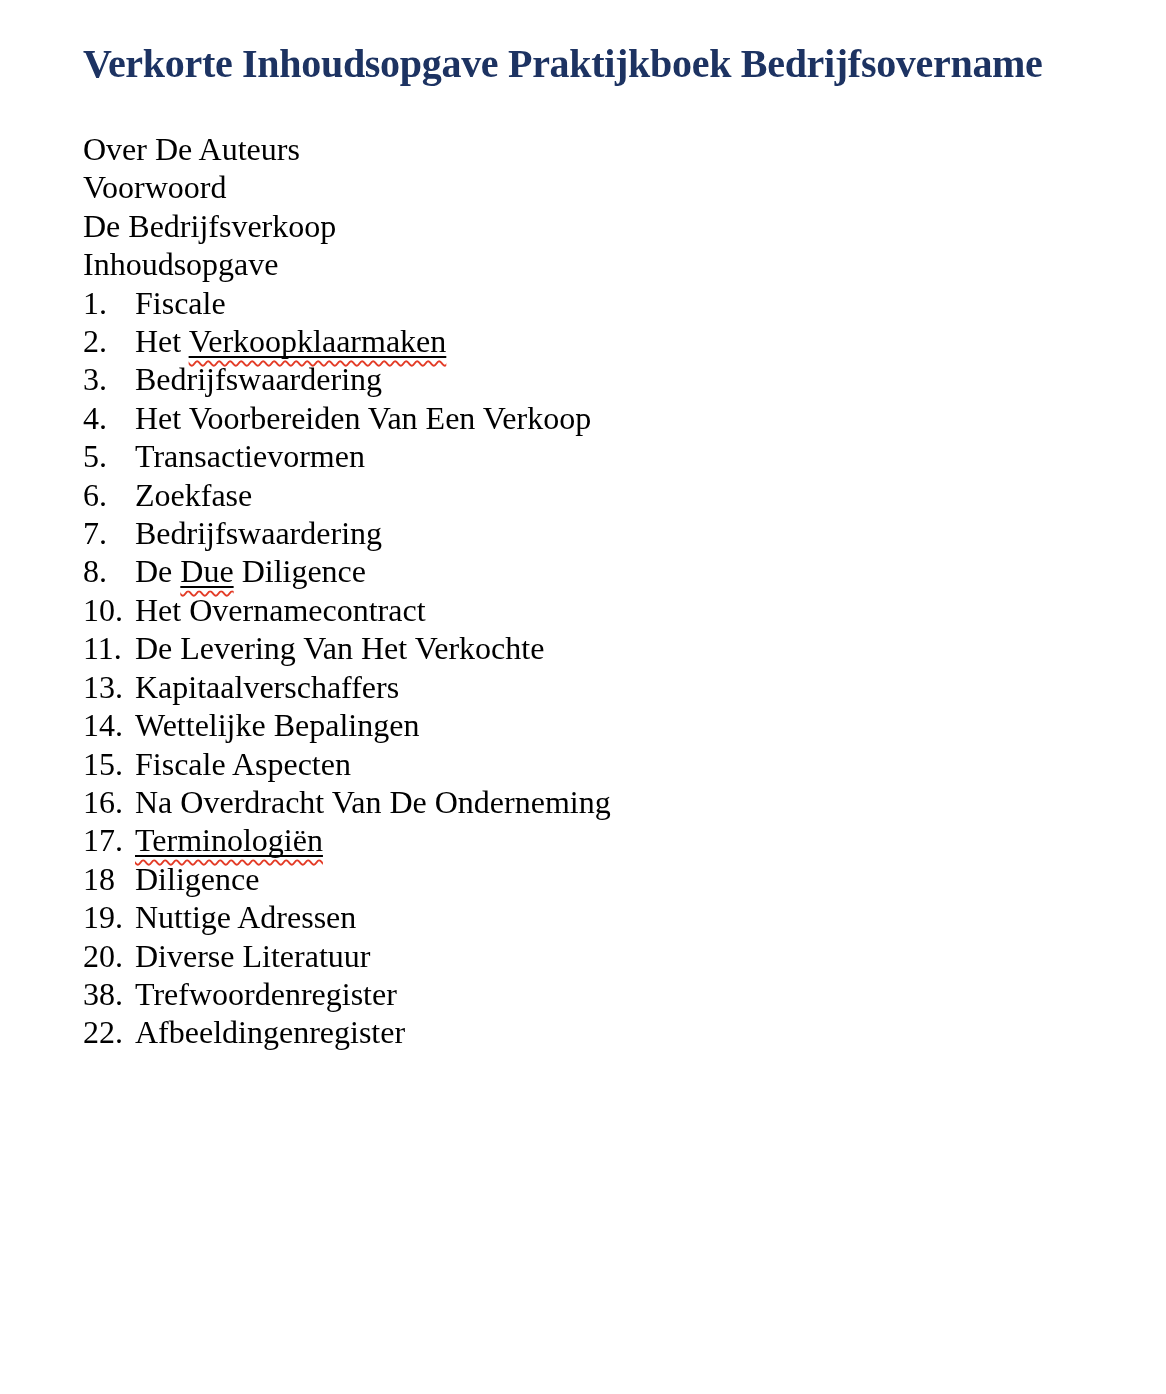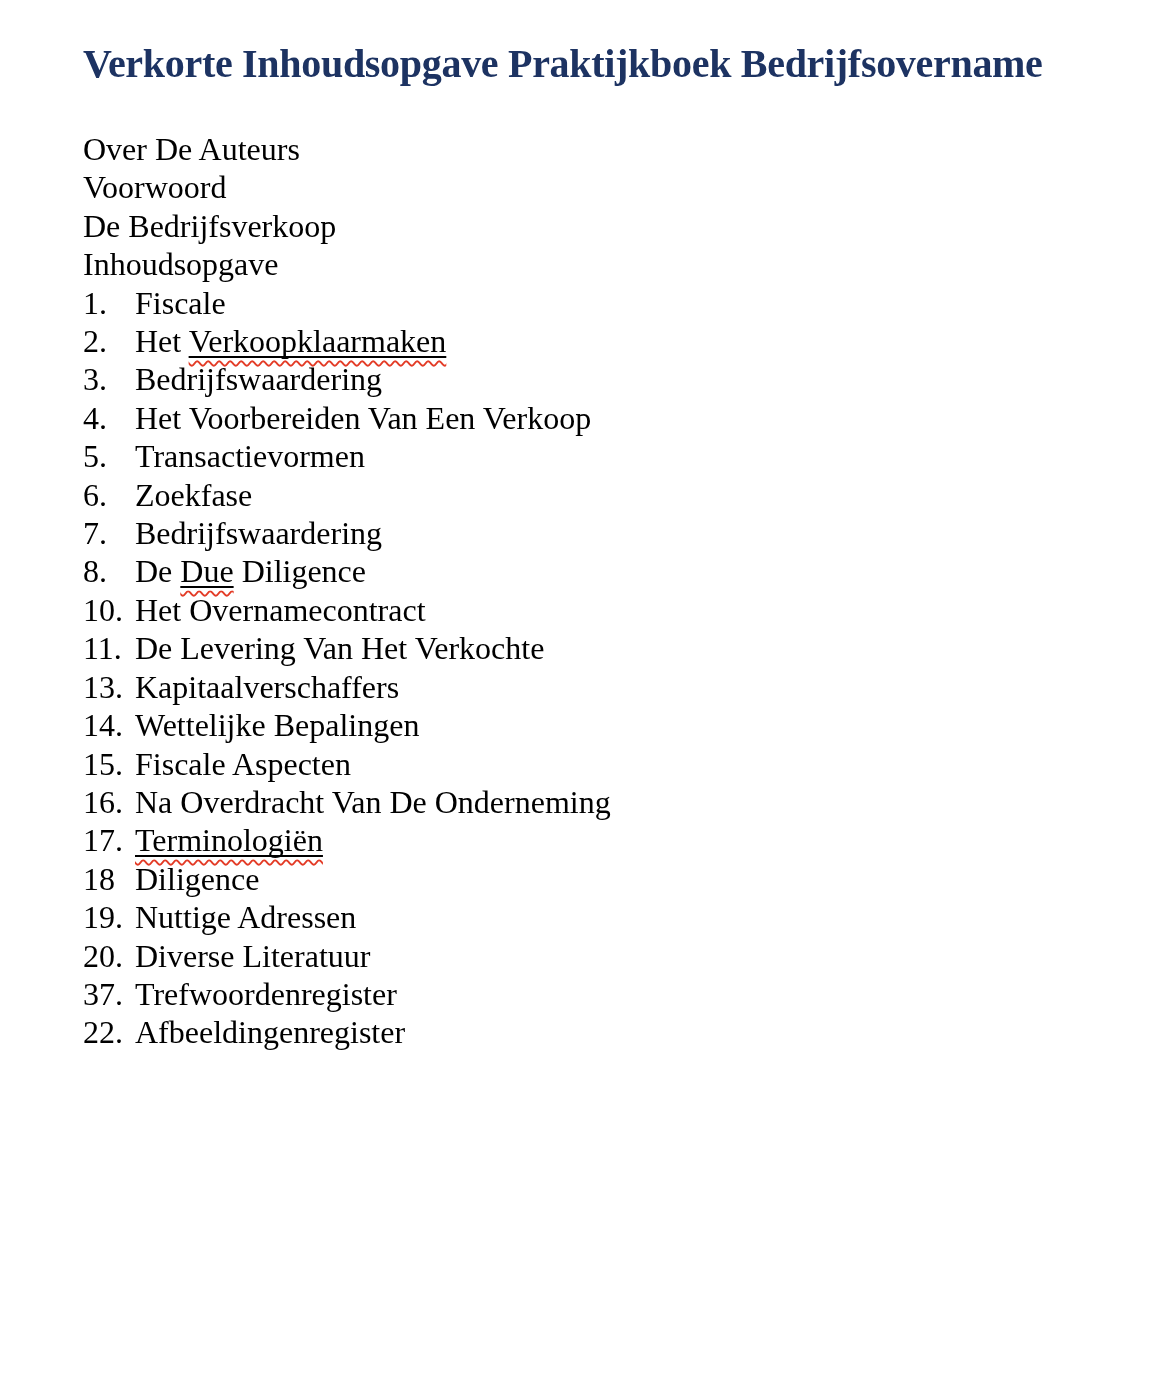--- a/index.html
+++ b/index.html
@@ -113,17 +113,17 @@
   <div class="toc-row"><span class="toc-num">16.</span><span class="toc-label"><span class="seg pre">Na Overdracht Van De Onderneming</span><span class="miss"><span class="miss-text"></span></span><span class="seg post"></span></span></div>
 
   <div class="toc-row"><span class="toc-num">17.</span><span class="toc-label"><span class="seg pre"></span><span class="miss"><span class="miss-text">Terminologiën</span></span><span class="seg post"></span></span></div>
 
   <div class="toc-row"><span class="toc-num">18</span><span class="toc-label"><span class="seg pre">Diligence</span><span class="miss"><span class="miss-text"></span></span><span class="seg post"></span></span></div>
 
   <div class="toc-row"><span class="toc-num">19.</span><span class="toc-label"><span class="seg pre">Nuttige Adressen</span><span class="miss"><span class="miss-text"></span></span><span class="seg post"></span></span></div>
 
   <div class="toc-row"><span class="toc-num">20.</span><span class="toc-label"><span class="seg pre">Diverse Literatuur</span><span class="miss"><span class="miss-text"></span></span><span class="seg post"></span></span></div>
 
-  <div class="toc-row"><span class="toc-num">37.</span><span class="toc-label"><span class="seg pre">Trefwoordenregister</span><span class="miss"><span class="miss-text"></span></span><span class="seg post"></span></span></div>
+  <div class="toc-row"><span class="toc-num">38.</span><span class="toc-label"><span class="seg pre">Trefwoordenregister</span><span class="miss"><span class="miss-text"></span></span><span class="seg post"></span></span></div>
 
   <div class="toc-row"><span class="toc-num">22.</span><span class="toc-label"><span class="seg pre">Afbeeldingenregister</span><span class="miss"><span class="miss-text"></span></span><span class="seg post"></span></span></div>
 </div>
 </div>
 
 </body></html>

